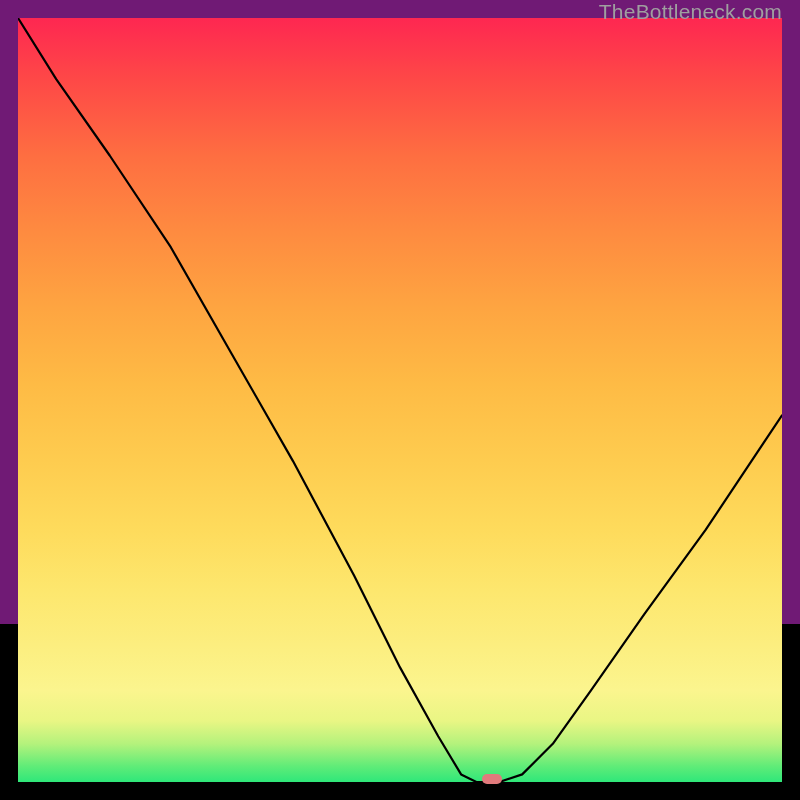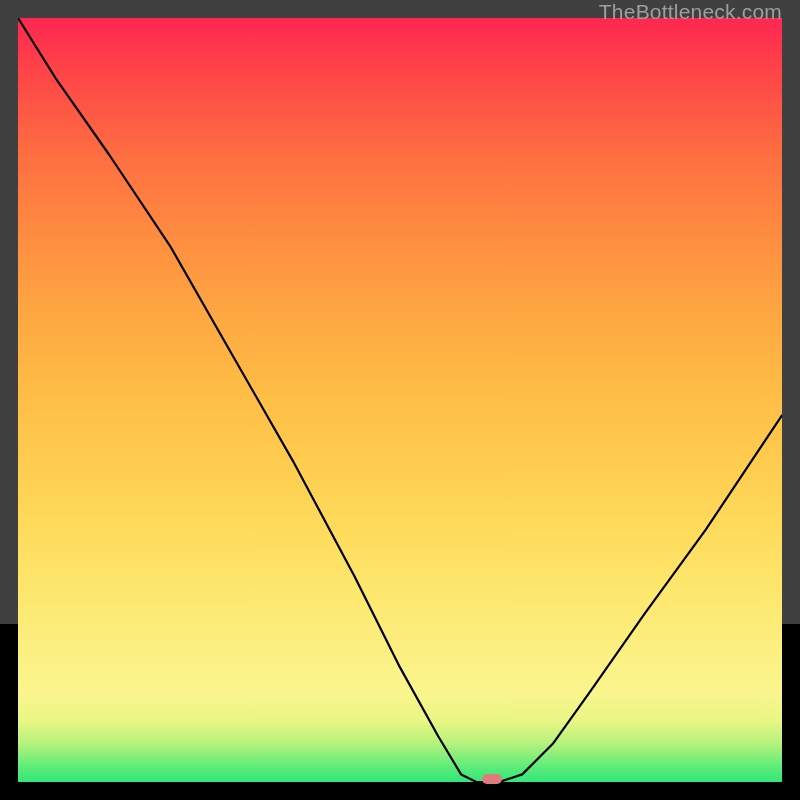--- a/index.html
+++ b/index.html
@@ -8,21 +8,21 @@
     width: 800px;
     height: 800px;
     background: #000;
     overflow: hidden;
     font-family: Arial, Helvetica, sans-serif;
   }
   .frame {
     position: relative;
     width: 800px;
     height: 624px;
-    background: #404040;
+    background: #701a75;
   }
   .plot-area {
     position: absolute;
     left: 18px;
     top: 18px;
     width: 764px;
     height: 764px;
     
     background: linear-gradient(
       to top,

